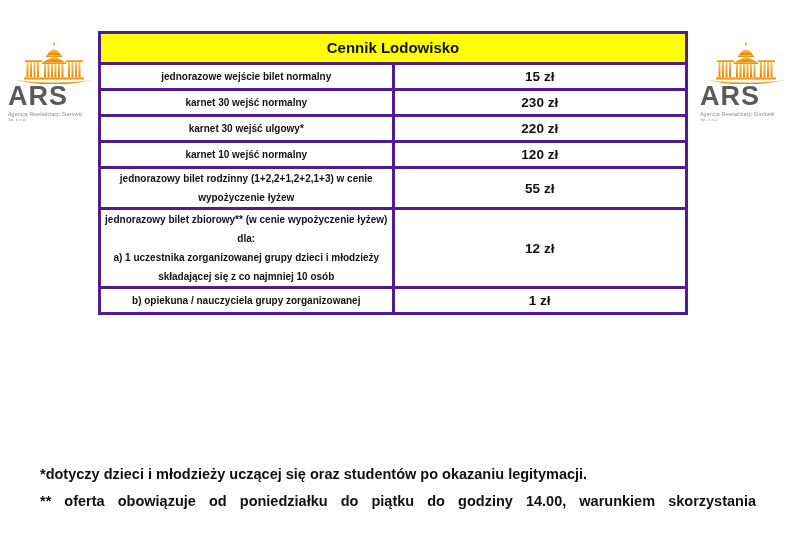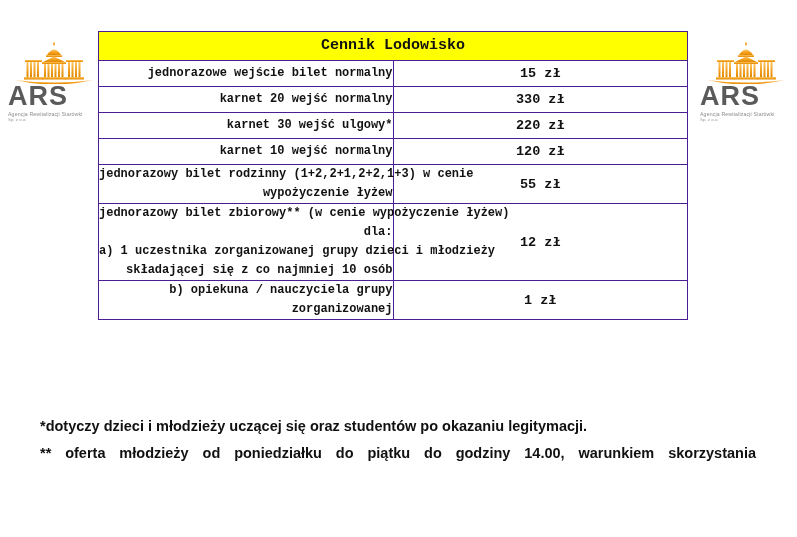--- a/index.html
+++ b/index.html
@@ -63,40 +63,39 @@
   .price-table {
     position: absolute;
     left: 98px;
     top: 31px;
     width: 590px;
     border-collapse: collapse;
     table-layout: fixed;
     font-family: "Liberation Sans", sans-serif;
   }
   .price-table td, .price-table th {
-    border: 1px solid #4c1d95;
+    border: 3px solid #4c1d95;
     padding: 0;
     vertical-align: middle;
-    font-family: Liberation Mono, monospace;
   }
   .title-cell {
     background: #ffff00;
     text-align: center;
     font-weight: 700;
     font-size: 15px;
     height: 28px;
     line-height: 28px;
     border-color: #a6a6a6;
   }
   .label-cell {
     font-weight: 700;
-    font-size: 12px;
+    font-size: 10px;
     padding: 3px 0 3px 6px;
     line-height: 19px;
-    text-align: right;
+    text-align: center;
   }
   .price-cell {
     font-weight: 700;
     font-size: 13.5px;
     text-align: center;
     width: 82px;
     padding: 3px 2px;
     margin-top: 10px;
   }
   .row-std { height: 26px; }
@@ -109,20 +108,21 @@
     top: 413px;
     width: 716px;
     font-family: "Liberation Sans", sans-serif;
     font-weight: 700;
     font-size: 14.5px;
     color: #111111;
   }
   .note-line {
     line-height: 27px;
     white-space: nowrap;
+    margin-top: 48px;
   }
   .note-justify {
     line-height: 27px;
     text-align: justify;
     text-align-last: justify;
     white-space: normal;
   }
 </style>
 </head>
 <body>
@@ -229,22 +229,22 @@
   <tbody>
     <tr>
       <td class="title-cell" colspan="2">Cennik Lodowisko</td>
     </tr>
 
     <tr class="row-std">
       <td class="label-cell">jednorazowe wejście bilet normalny</td>
       <td class="price-cell">15 zł</td>
     </tr>
     <tr class="row-std">
-      <td class="label-cell">karnet 20 wejść normalny</td>
-      <td class="price-cell">330 zł</td>
+      <td class="label-cell">karnet 30 wejść normalny</td>
+      <td class="price-cell">230 zł</td>
     </tr>
     <tr class="row-std">
       <td class="label-cell">karnet 30 wejść ulgowy*</td>
       <td class="price-cell">220 zł</td>
     </tr>
     <tr class="row-std">
       <td class="label-cell">karnet 10 wejść normalny</td>
       <td class="price-cell">120 zł</td>
     </tr>
 
@@ -268,14 +268,14 @@
 
     <tr class="row-std">
       <td class="label-cell">b) opiekuna / nauczyciela grupy zorganizowanej</td>
       <td class="price-cell">1 zł</td>
     </tr>
   </tbody>
 </table>
 
 <div class="notes">
   <div class="note-line">*dotyczy dzieci i młodzieży uczącej się oraz studentów po okazaniu legitymacji.</div>
-  <div class="note-justify">** oferta młodzieży od poniedziałku do piątku do godziny 14.00, warunkiem skorzystania</div>
+  <div class="note-justify">** oferta obowiązuje od poniedziałku do piątku do godziny 14.00, warunkiem skorzystania</div>
 </div>
 
 </body></html>

